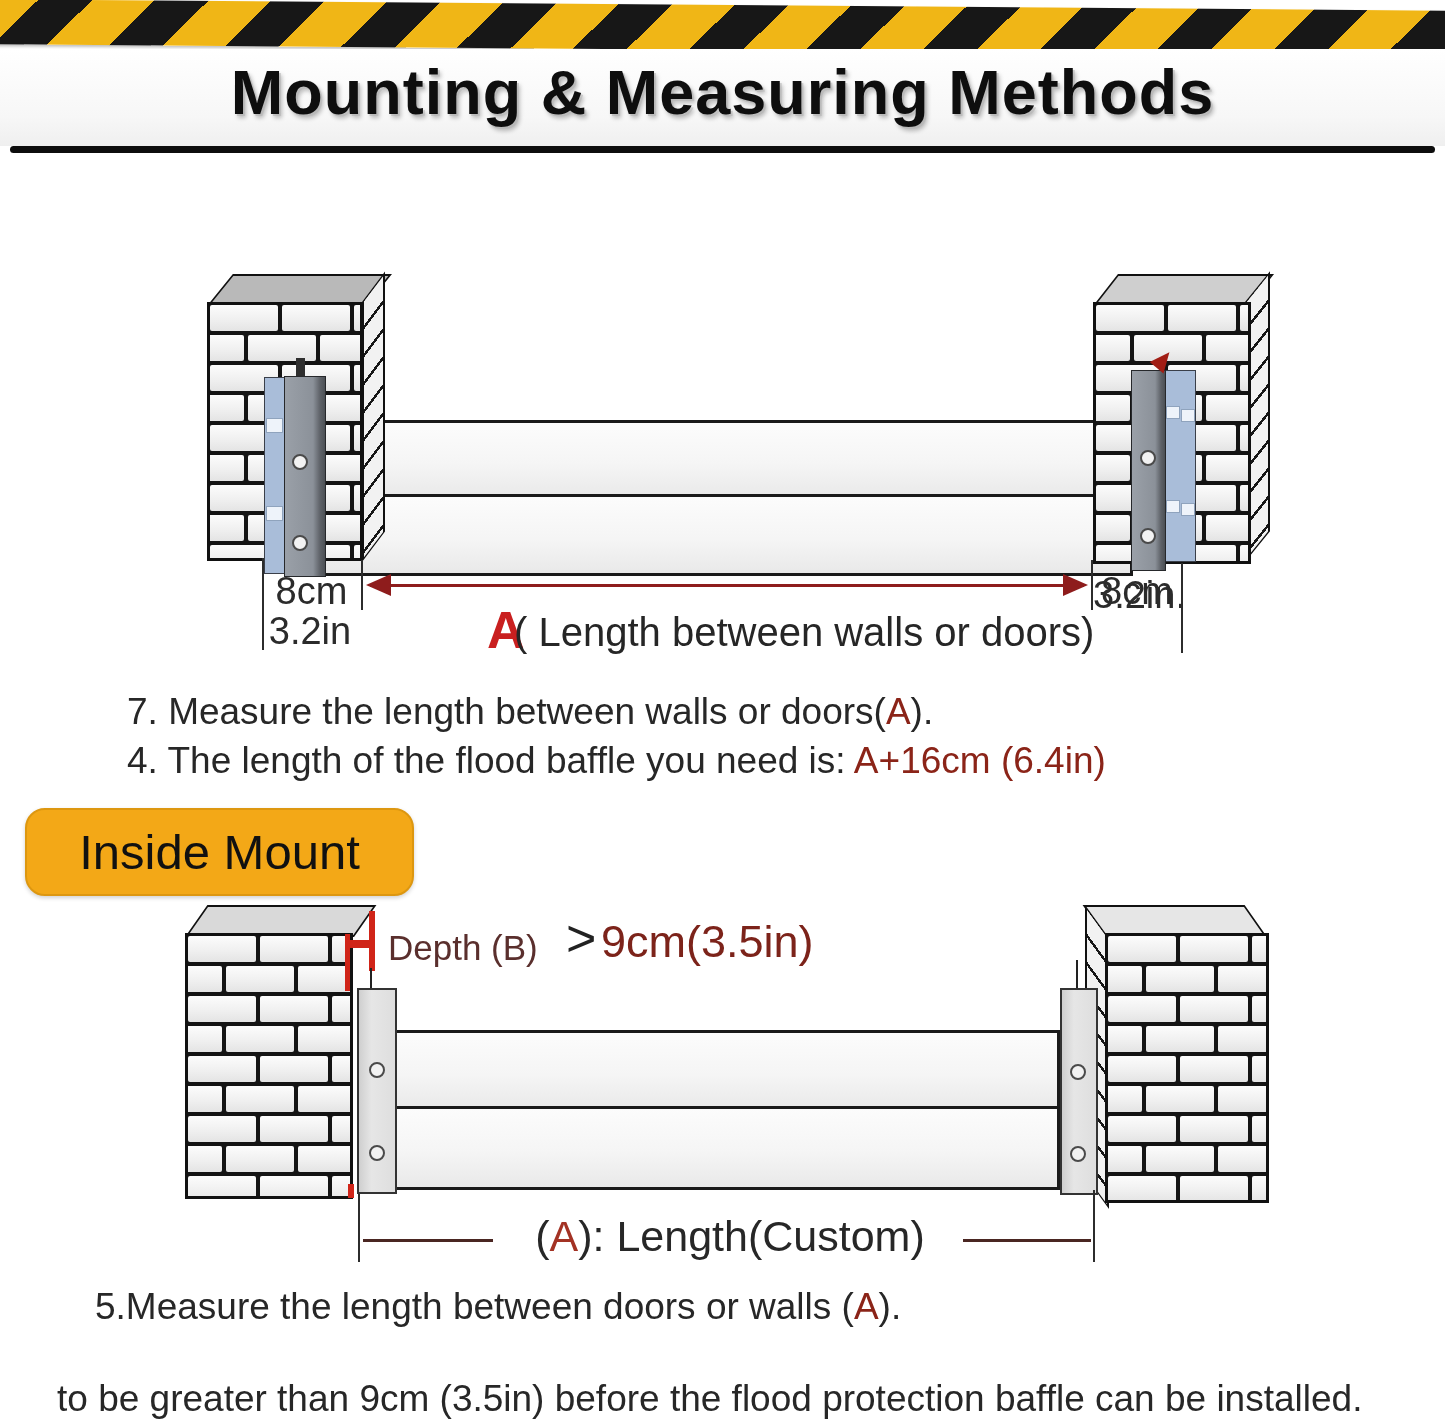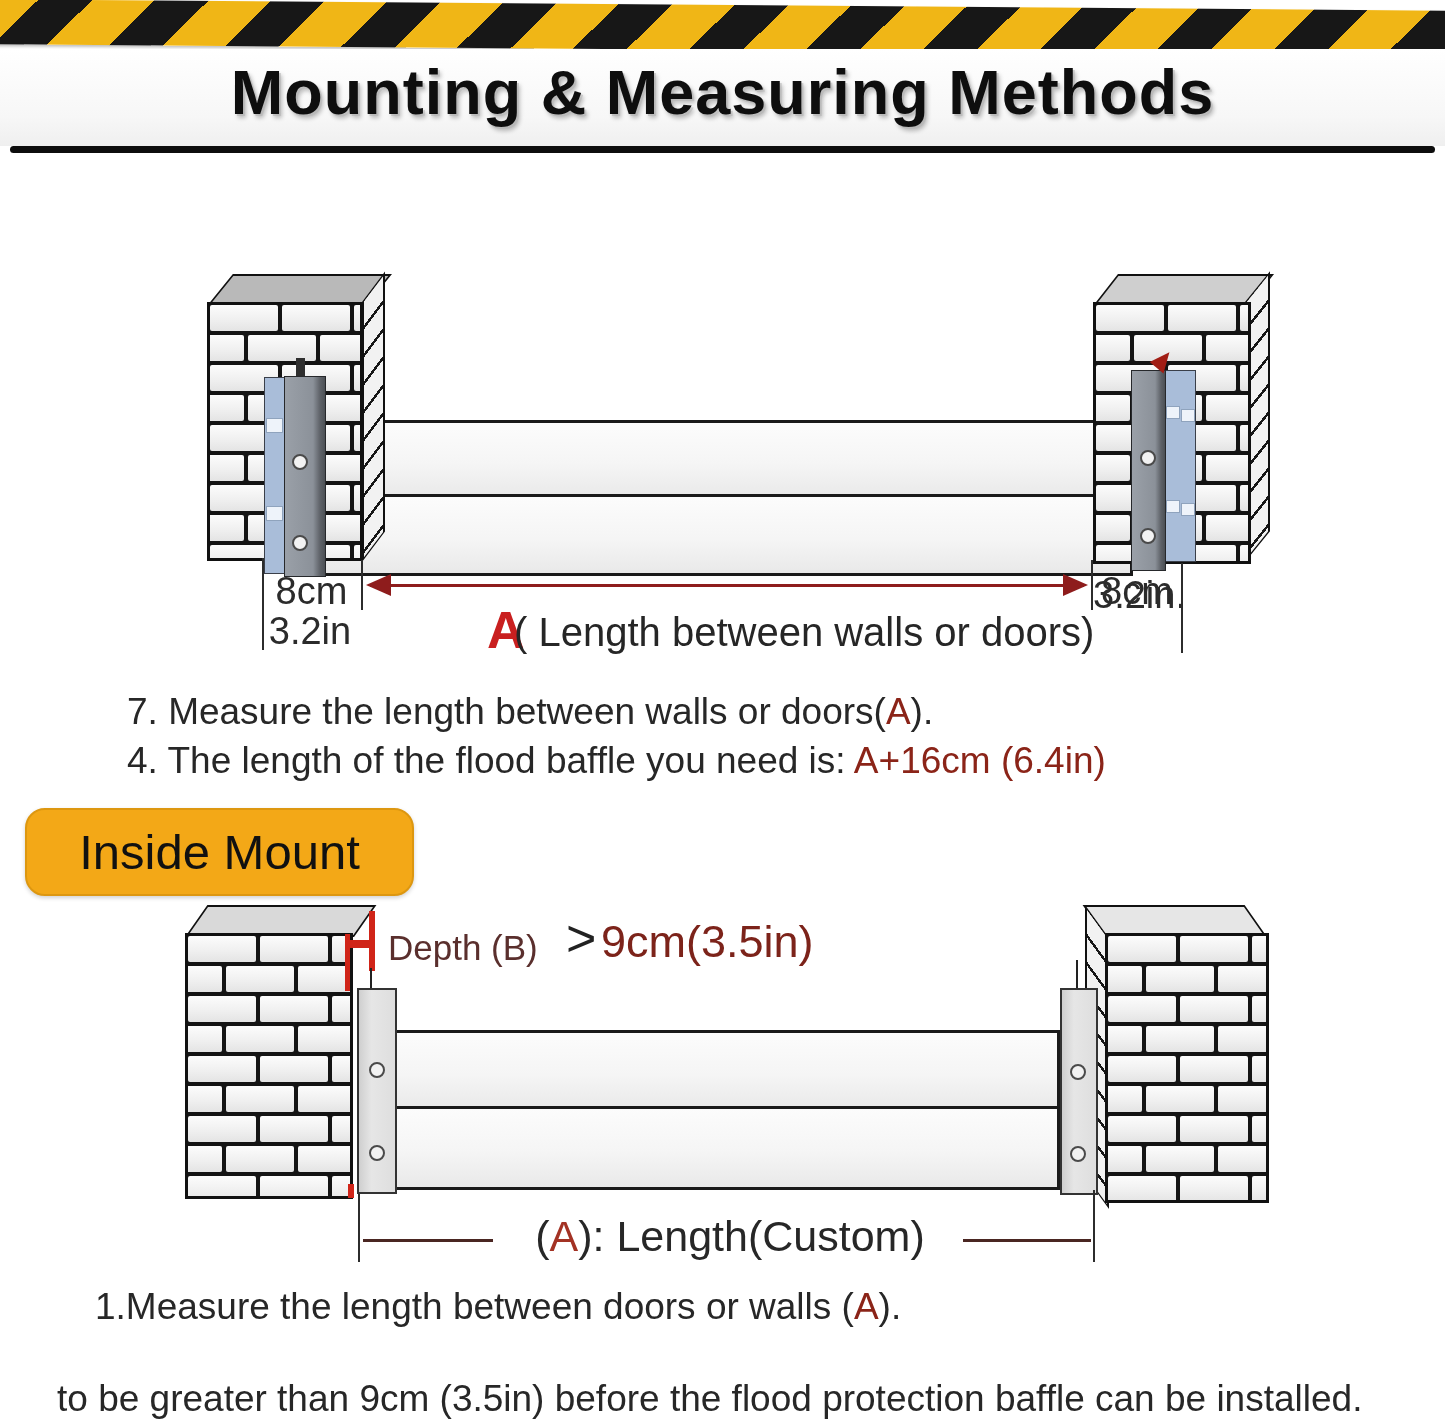--- a/index.html
+++ b/index.html
@@ -264,16 +264,16 @@
   <div class="abs lt-chan" style="left:1060px;top:988px;width:34px;height:203px;"></div>
   <div class="abs bolt-c" style="left:1070px;top:1064px;"></div>
   <div class="abs bolt-c" style="left:1070px;top:1146px;"></div>
 
   <div class="abs vline" style="left:358px;top:1194px;height:68px;"></div>
   <div class="abs vline" style="left:1093px;top:1190px;height:72px;"></div>
   <div class="abs dimseg" style="left:363px;top:1239px;width:130px;"></div>
   <div class="abs dimseg" style="left:963px;top:1239px;width:128px;"></div>
   <div class="abs len-label" style="left:495px;top:1212px;width:470px;text-align:center;"><span>(</span><span class="inline-red">A</span><span>): Length(Custom)</span></div>
 
-  <div class="abs step" style="left:95px;top:1286px;"><span>1.Measure the length between doors or walls (</span><span class="red">A</span><span>).</span></div>
+  <div class="abs step" style="left:95px;top:1286px;"><span>5.Measure the length between doors or walls (</span><span class="red">A</span><span>).</span></div>
   <div class="abs step" style="left:57px;top:1378px;">to be greater than 9cm (3.5in) before the flood protection baffle can be installed.</div>
 
 </div>
 
 </body></html>

